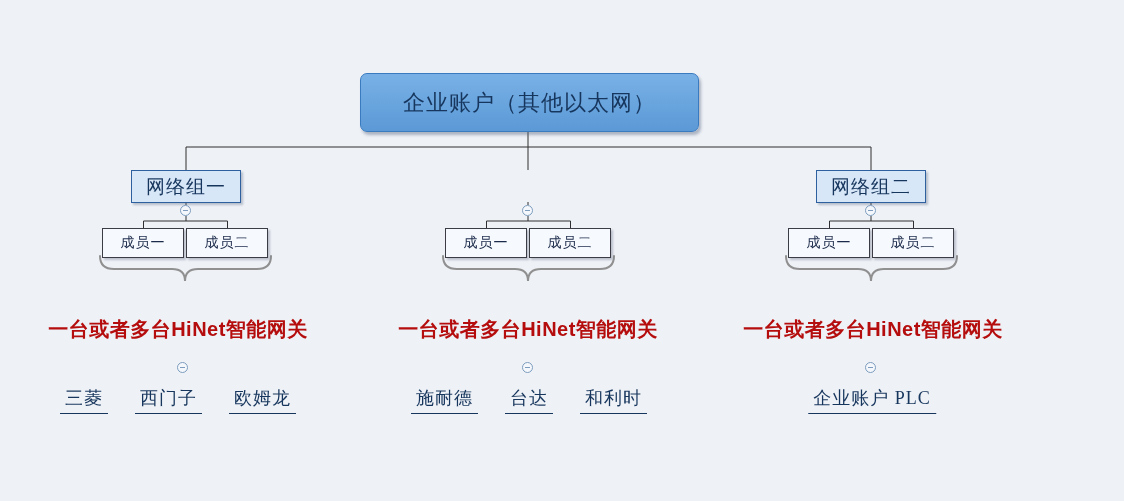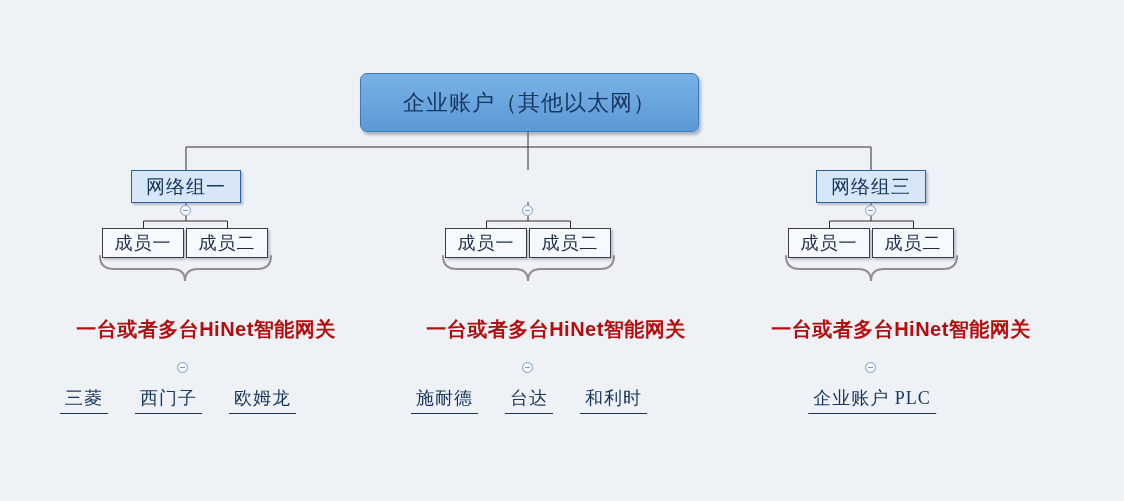--- a/index.html
+++ b/index.html
@@ -17,29 +17,29 @@
     display:flex;align-items:center;justify-content:center;
     background:#d8e7f8;border:1px solid #2e5f9e;
     box-shadow:2px 2px 2px rgba(100,115,140,.4);
     color:#17365d;font-size:19px;letter-spacing:1px;}
   .g1{left:131px;} .g2{left:473px;} .g3{left:816px;}
 
   .member-node{position:absolute;top:228px;width:82px;height:30px;box-sizing:border-box;
     display:flex;align-items:center;justify-content:center;
     background:#f6f9fd;border:1px solid #3c3c46;
     box-shadow:1.5px 2px 2px rgba(110,120,140,.4);
-    color:#1b2a4a;font-size:18px;letter-spacing:1px;}
+    color:#1b2a4a;font-size:14px;letter-spacing:1px;}
 
   .collapse{position:absolute;width:11px;height:11px;box-sizing:border-box;border-radius:50%;
     border:1px solid #7d9cbe;background:#f4f8fc;}
   .collapse::after{content:"";position:absolute;left:2px;right:2px;top:4px;height:1px;background:#7d9cbe;}
 
   .gateway{position:absolute;top:316px;transform:translateX(-50%);white-space:nowrap;
     font-family:"Liberation Sans","DejaVu Sans",sans-serif;font-weight:bold;
-    font-size:20px;color:#b50d0d;letter-spacing:.5px;margin-left:28px;}
+    font-size:20px;color:#b50d0d;letter-spacing:.5px;}
 
   .plc-row{position:absolute;top:386px;transform:translateX(-50%);display:flex;gap:27px;white-space:nowrap;}
   .plc{font-size:18px;color:#17365d;letter-spacing:1px;padding:0 5px 3px;border-bottom:1.6px solid #17365d;}
 </style>
 </head>
 <body>
 
 <div class="canvas">
 
   <svg class="lines" viewBox="0 0 1124 501">
@@ -83,21 +83,21 @@
   </div>
   <div class="gateway" style="left:528px;">一台或者多台HiNet智能网关</div>
   <div class="collapse" style="left:522px;top:362px;"></div>
   <div class="plc-row" style="left:529px;">
     <span class="plc">施耐德</span>
     <span class="plc">台达</span>
     <span class="plc">和利时</span>
   </div>
 
   <div class="group-node g3">
-    <span>网络组三</span>
+    <span>网络组二</span>
   </div>
   <div class="collapse" style="left:865px;top:205px;"></div>
   <div class="member-node" style="left:788px;">
     <span>成员一</span>
   </div>
   <div class="member-node" style="left:872px;">
     <span>成员二</span>
   </div>
   <div class="gateway" style="left:873px;">一台或者多台HiNet智能网关</div>
   <div class="collapse" style="left:865px;top:362px;"></div>

